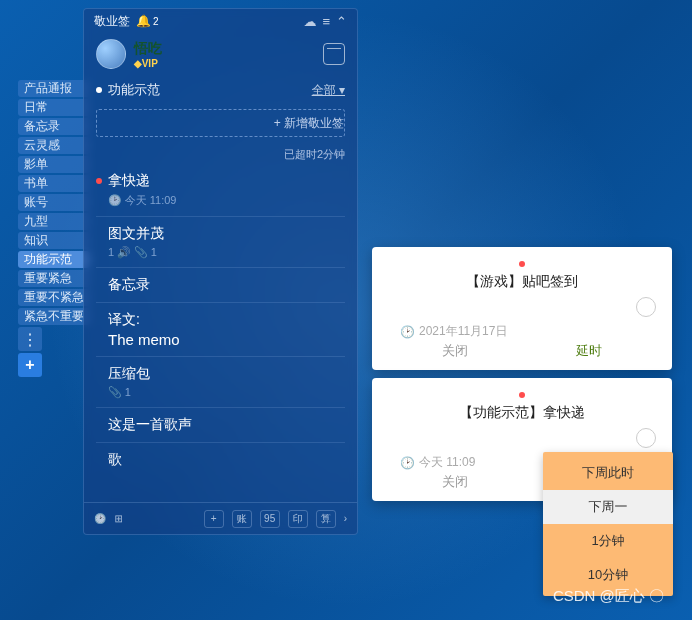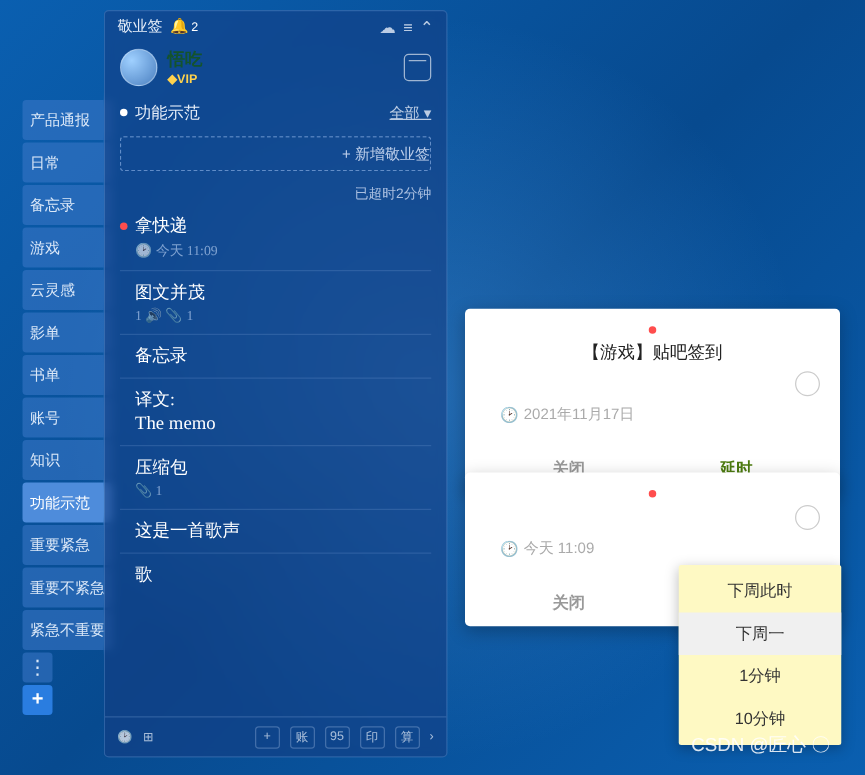--- a/index.html
+++ b/index.html
@@ -21,21 +21,21 @@
   pointer-events: none;
 }
 
 .side-tags {
   position: absolute;
   left: 18px; top: 80px;
   display: flex; flex-direction: column;
   gap: 2px;
 }
 .side-tag {
-  height: 32px;
+  height: 17px;
   padding: 0 6px;
   background: rgba(60,120,200,0.55);
   border-radius: 3px;
   color: #dbe8f8;
   font-size: 12px;
   display: flex; align-items: center;
   white-space: nowrap;
   cursor: pointer;
 }
 .side-tag.active { background: rgba(90,150,230,0.85); color: #fff; }
@@ -52,21 +52,21 @@
   background: #2a7de0;
   border-radius: 3px;
   color: #fff; font-size: 16px; font-weight: bold;
   display: flex; align-items: center; justify-content: center;
   cursor: pointer;
 }
 
 .note-panel {
   position: absolute;
   left: 83px; top: 8px;
-  width: 275px; height: 598px;
+  width: 275px; height: 527px;
   background: rgba(20,60,130,0.55);
   border: 1px solid rgba(120,170,230,0.3);
   border-radius: 4px;
   backdrop-filter: blur(4px);
   display: flex; flex-direction: column;
   color: #e8eff9;
 }
 .np-titlebar {
   height: 24px;
   display: flex; align-items: center;
@@ -127,21 +127,20 @@
 .overdue {
   text-align: right;
   padding: 4px 12px 2px;
   font-size: 11px;
   color: rgba(220,230,250,0.75);
 }
 .note-list {
   flex: 1;
   overflow-y: auto;
   padding: 0 12px;
-  font-family: Liberation Serif, serif;
 }
 .note-item {
   padding: 8px 0;
   border-top: 1px solid rgba(180,210,255,0.15);
 }
 .note-item:first-child { border-top: none; }
 .ni-title {
   display: flex; align-items: center;
   font-size: 14px;
   color: #fff;
@@ -188,31 +187,30 @@
 .rem-dot { width: 6px; height: 6px; border-radius: 50%; background: #ff4d4d; }
 .rem-circle {
   margin-left: auto;
   width: 20px; height: 20px; border-radius: 50%;
   border: 1.5px solid #ccc;
   cursor: pointer;
 }
 .rem-time { font-size: 12px; color: #aaa; margin-top: 6px; margin-left: 12px; display: flex; align-items: center; gap: 4px; }
 .rem-actions {
   display: flex; justify-content: space-around;
-  margin-top: 26px;
+  margin-top: 2px;
   font-size: 13px;
-  font-weight: bold;
 }
 .rem-close { color: #999; cursor: pointer; }
 .rem-delay { color: #4d7c0f; cursor: pointer; }
 
 .dropdown {
   position: absolute;
   width: 130px;
-  background: #fef9c3;
+  background: #fdba74;
   border-radius: 2px;
   box-shadow: 0 3px 10px rgba(0,0,0,0.25);
   padding: 4px 0;
 }
 .dd-item {
   padding: 8px 0;
   text-align: center;
   font-size: 13px;
   color: #333;
   cursor: pointer;
@@ -233,33 +231,33 @@
   <div class="side-tag">
       <span>产品通报</span>
     </div>
   <div class="side-tag">
       <span>日常</span>
     </div>
   <div class="side-tag">
       <span>备忘录</span>
     </div>
   <div class="side-tag">
-      <span>游戏</span>
-    </div>
-  <div class="side-tag">
       <span>云灵感</span>
     </div>
   <div class="side-tag">
       <span>影单</span>
     </div>
   <div class="side-tag">
       <span>书单</span>
     </div>
   <div class="side-tag">
       <span>账号</span>
+    </div>
+  <div class="side-tag">
+      <span>九型</span>
     </div>
   <div class="side-tag">
       <span>知识</span>
     </div>
   <div class="side-tag active">
       <span>功能示范</span>
     </div>
   <div class="side-tag">
       <span>重要紧急</span>
     </div>
@@ -377,20 +375,21 @@
   <div class="rem-time">🕑 <span>2021年11月17日</span></div>
   <div class="rem-actions">
     <span class="rem-close">关闭</span>
     <span class="rem-delay">延时</span>
   </div>
 </div>
 
 <div class="reminder" style="left:372px; top:378px;">
   <div class="rem-title">
     <span class="rem-dot"></span>
+    <span>【功能示范】拿快递</span>
     <span class="rem-circle"></span>
   </div>
   <div class="rem-time">🕑 <span>今天 11:09</span></div>
   <div class="rem-actions">
     <span class="rem-close">关闭</span>
     <span class="rem-delay">延时</span>
   </div>
 </div>
 
 <div class="dropdown" style="left:543px; top:452px;">

